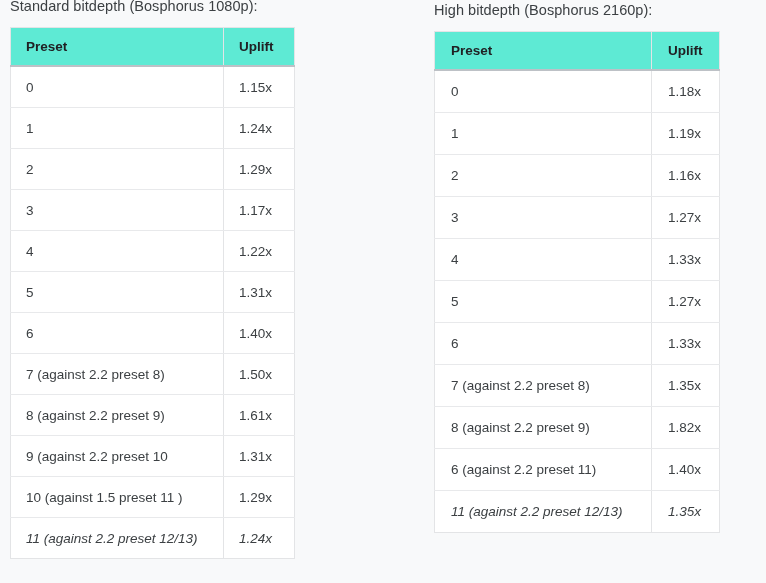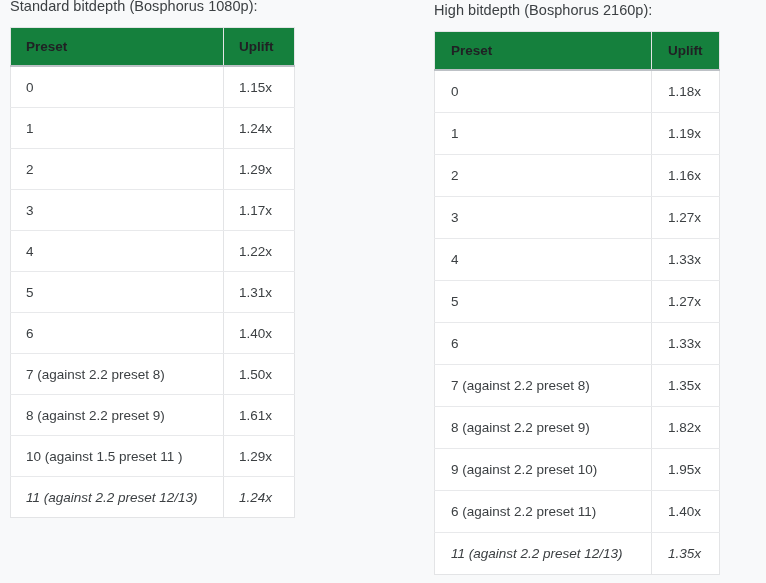--- a/index.html
+++ b/index.html
@@ -56,21 +56,21 @@
     border-right: 1px solid #e3e4e6;
     border-bottom: 1px solid #e8e9eb;
     text-align: left;
     vertical-align: middle;
   }
   .uplift-table th:last-child,
   .uplift-table td:last-child { border-right: none; }
   .uplift-table tr:last-child td { border-bottom: none; font-style: italic; }
 
   .uplift-table thead th {
-    background: #15803d;
+    background: #5eead4;
     font-weight: bold;
     font-size: 13.5px;
     color: #202124;
     border-bottom: 2px solid #bdc1c6;
     height: 37px;
     padding: 0 0 0 15px;
   }
   .panel-right .uplift-table thead th { padding-left: 16px; }
 
   .uplift-table tbody td {
@@ -137,20 +137,24 @@
         </tr>
         <tr>
           <td>7 (against 2.2 preset 8)</td>
           <td>1.50x</td>
         </tr>
         <tr>
           <td>8 (against 2.2 preset 9)</td>
           <td>1.61x</td>
         </tr>
         <tr>
+          <td>9 (against 2.2 preset 10</td>
+          <td>1.31x</td>
+        </tr>
+        <tr>
           <td>10 (against 1.5 preset 11 )</td>
           <td>1.29x</td>
         </tr>
         <tr>
           <td>11 (against 2.2 preset 12/13)</td>
           <td>1.24x</td>
         </tr>
       </tbody>
     </table>
   </section>
@@ -200,24 +204,20 @@
         </tr>
         <tr>
           <td>7 (against 2.2 preset 8)</td>
           <td>1.35x</td>
         </tr>
         <tr>
           <td>8 (against 2.2 preset 9)</td>
           <td>1.82x</td>
         </tr>
         <tr>
-          <td>9 (against 2.2 preset 10)</td>
-          <td>1.95x</td>
-        </tr>
-        <tr>
           <td>6 (against 2.2 preset 11)</td>
           <td>1.40x</td>
         </tr>
         <tr>
           <td>11 (against 2.2 preset 12/13)</td>
           <td>1.35x</td>
         </tr>
       </tbody>
     </table>
   </section>

